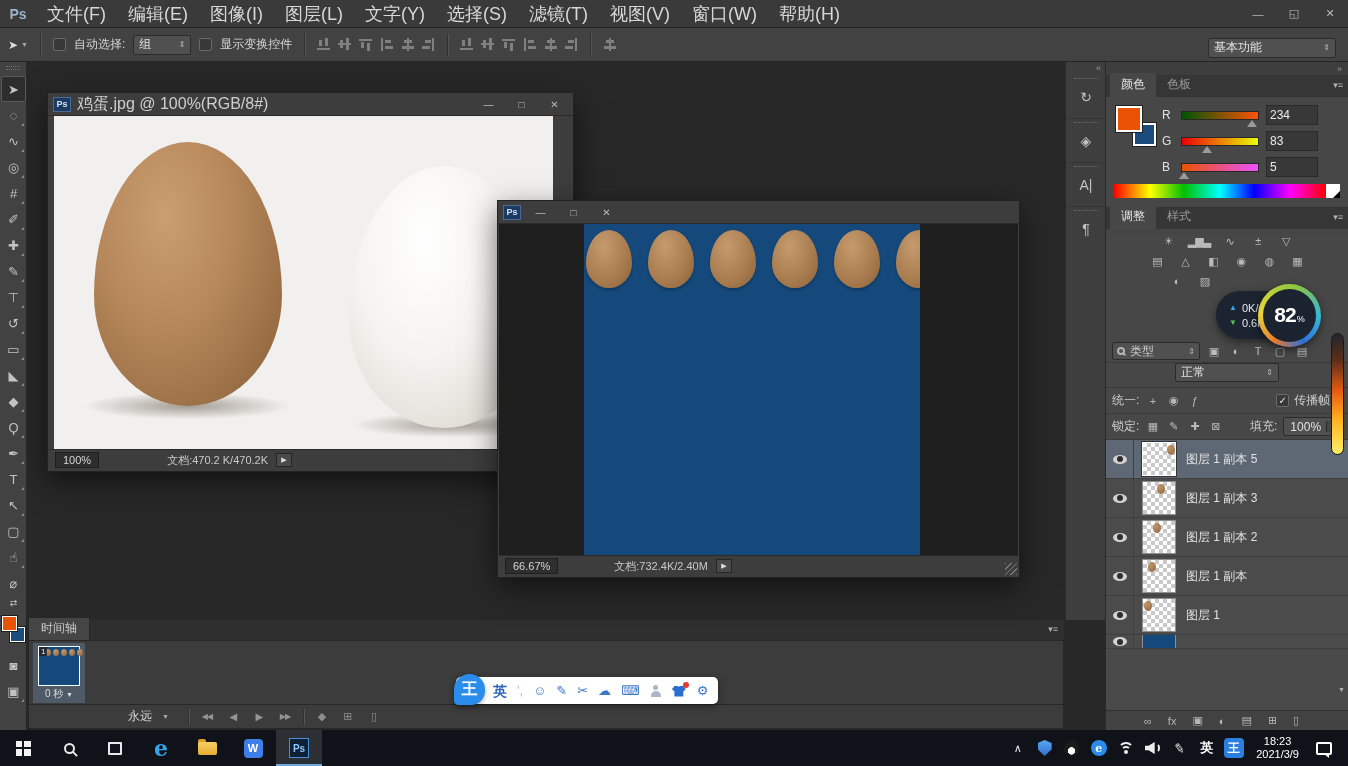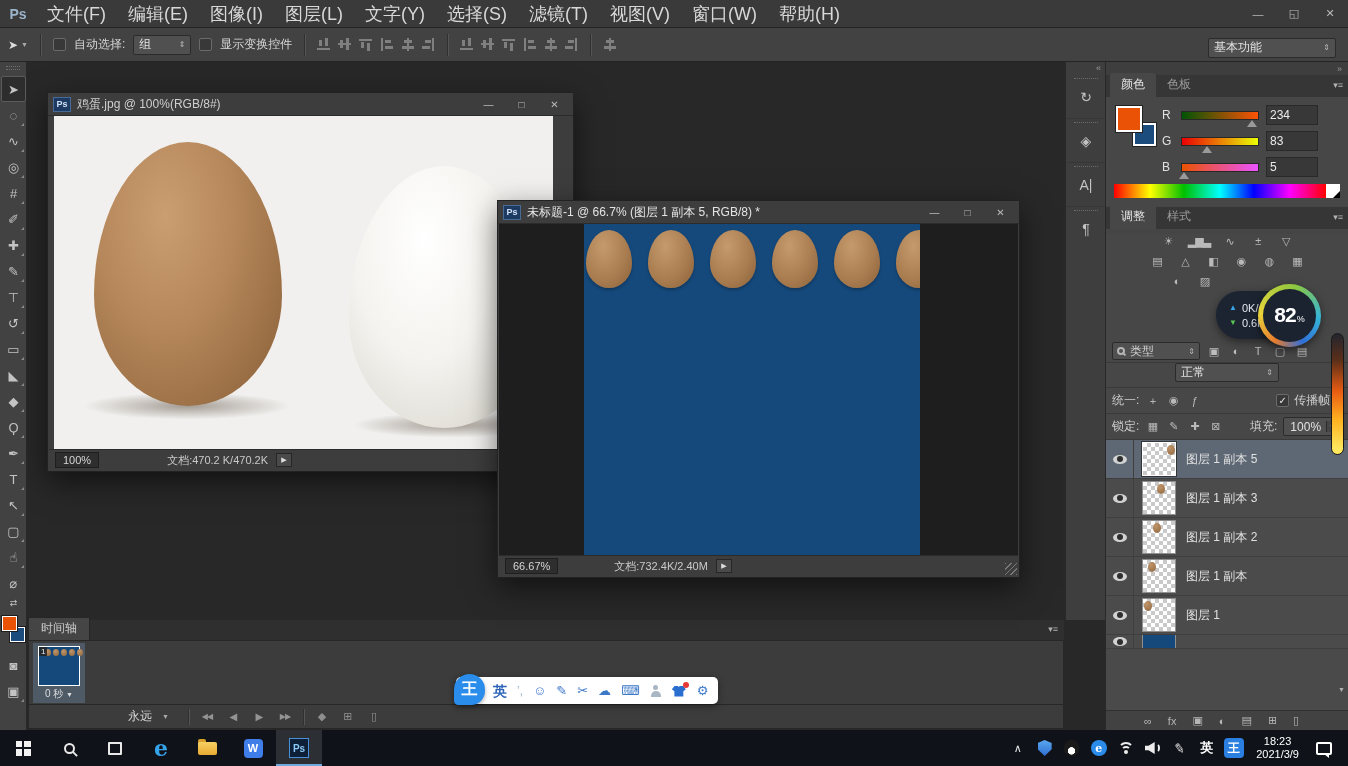--- a/index.html
+++ b/index.html
@@ -38,21 +38,21 @@
 .tool.selected { background:#2d2d2d; border:1px solid #5a5a5a; border-radius:2px; }
 .tool .corner { position:absolute; right:2px; bottom:2px; width:0; height:0; border-left:3px solid transparent; border-bottom:3px solid #8a8a8a; }
 .tb-colors { position:relative; width:27px; height:38px; margin-top:4px; }
 .tb-fg { position:absolute; left:2px; top:2px; width:15px; height:15px; border:1px solid #fff; box-shadow:0 0 0 1px #1d1d1d; z-index:2; }
 .tb-bg { position:absolute; left:10px; top:13px; width:15px; height:15px; border:1px solid #fff; box-shadow:0 0 0 1px #1d1d1d; }
 
 
 .docwin { position:absolute; background:#3d3d3d; border:1px solid #222; box-shadow:0 10px 28px rgba(0,0,0,.55); }
 .doc-title { height:23px; background:#3d3d3d; display:flex; align-items:center; padding:0 5px; gap:6px; border-bottom:1px solid #2b2b2b; }
 .file-badge { width:18px; height:15px; background:#1d3a63; border:1px solid #4a6a96; color:#cfe0f4; font-size:9px; font-weight:bold; display:flex; align-items:center; justify-content:center; flex:none; }
-.doc-title .t { color:#cfcfcf; font-size:12px; flex:1; white-space:nowrap; overflow:hidden; }
+.doc-title .t { color:#cfcfcf; font-size:16px; flex:1; white-space:nowrap; overflow:hidden; }
 .doc-btn { width:27px; height:17px; display:flex; align-items:center; justify-content:center; color:#bbb; font-size:10px; }
 .doc-status { position:absolute; left:1px; right:1px; bottom:1px; height:21px; background:#3d3d3d; border-top:1px solid #2b2b2b; display:flex; align-items:center; gap:8px; font-size:11px; color:#c9c9c9; padding-left:6px; }
 .zoom-box { background:#2e2e2e; border:1px solid #1f1f1f; padding:1px 7px; color:#d5d5d5; }
 .play-btn { width:16px; height:14px; background:#4a4a4a; border:1px solid #262626; color:#e0e0e0; font-size:7px; display:flex; align-items:center; justify-content:center; }
 .grip-rs { position:absolute; right:1px; bottom:1px; width:12px; height:12px; background:repeating-linear-gradient(135deg,#777 0 1px,transparent 1px 4px); }
 
 .doc1 { left:47px; top:92px; width:527px; height:380px; z-index:5; }
 .doc1 .image { position:absolute; left:6px; top:23px; width:499px; height:333px; background:#f1f0ee; overflow:hidden; }
 .egg { position:absolute; border-radius:50% 50% 50% 50% / 58% 58% 42% 42%; }
 .egg.brown { background:radial-gradient(ellipse at 38% 28%, #cb9e71 0%, #b5875a 42%, #9c7046 75%, #855d36 100%); }
@@ -384,21 +384,20 @@
     <span class="zoom-box">100%</span>
     <span style="width:52px;"></span>
     <span>文档:470.2 K/470.2K</span>
     <span class="play-btn">▶</span>
   </div>
 </div>
 
 <div class="docwin doc2">
   <div class="doc-title">
     <span class="file-badge">Ps</span>
-    <span class="t" style="color:#e4e4e4;">未标题-1 @ 66.7% (图层 1 副本 5, RGB/8) *</span>
     <span class="doc-btn">—</span>
     <span class="doc-btn">□</span>
     <span class="doc-btn">✕</span>
   </div>
   <div class="paste">
     <div class="canvas2" style="background: rgb(21, 73, 124);">
       <div class="egg2" style="left:2px; top:6px;"></div>
       <div class="egg2" style="left:64px; top:6px;"></div>
       <div class="egg2" style="left:126px; top:6px;"></div>
       <div class="egg2" style="left:188px; top:6px;"></div>

